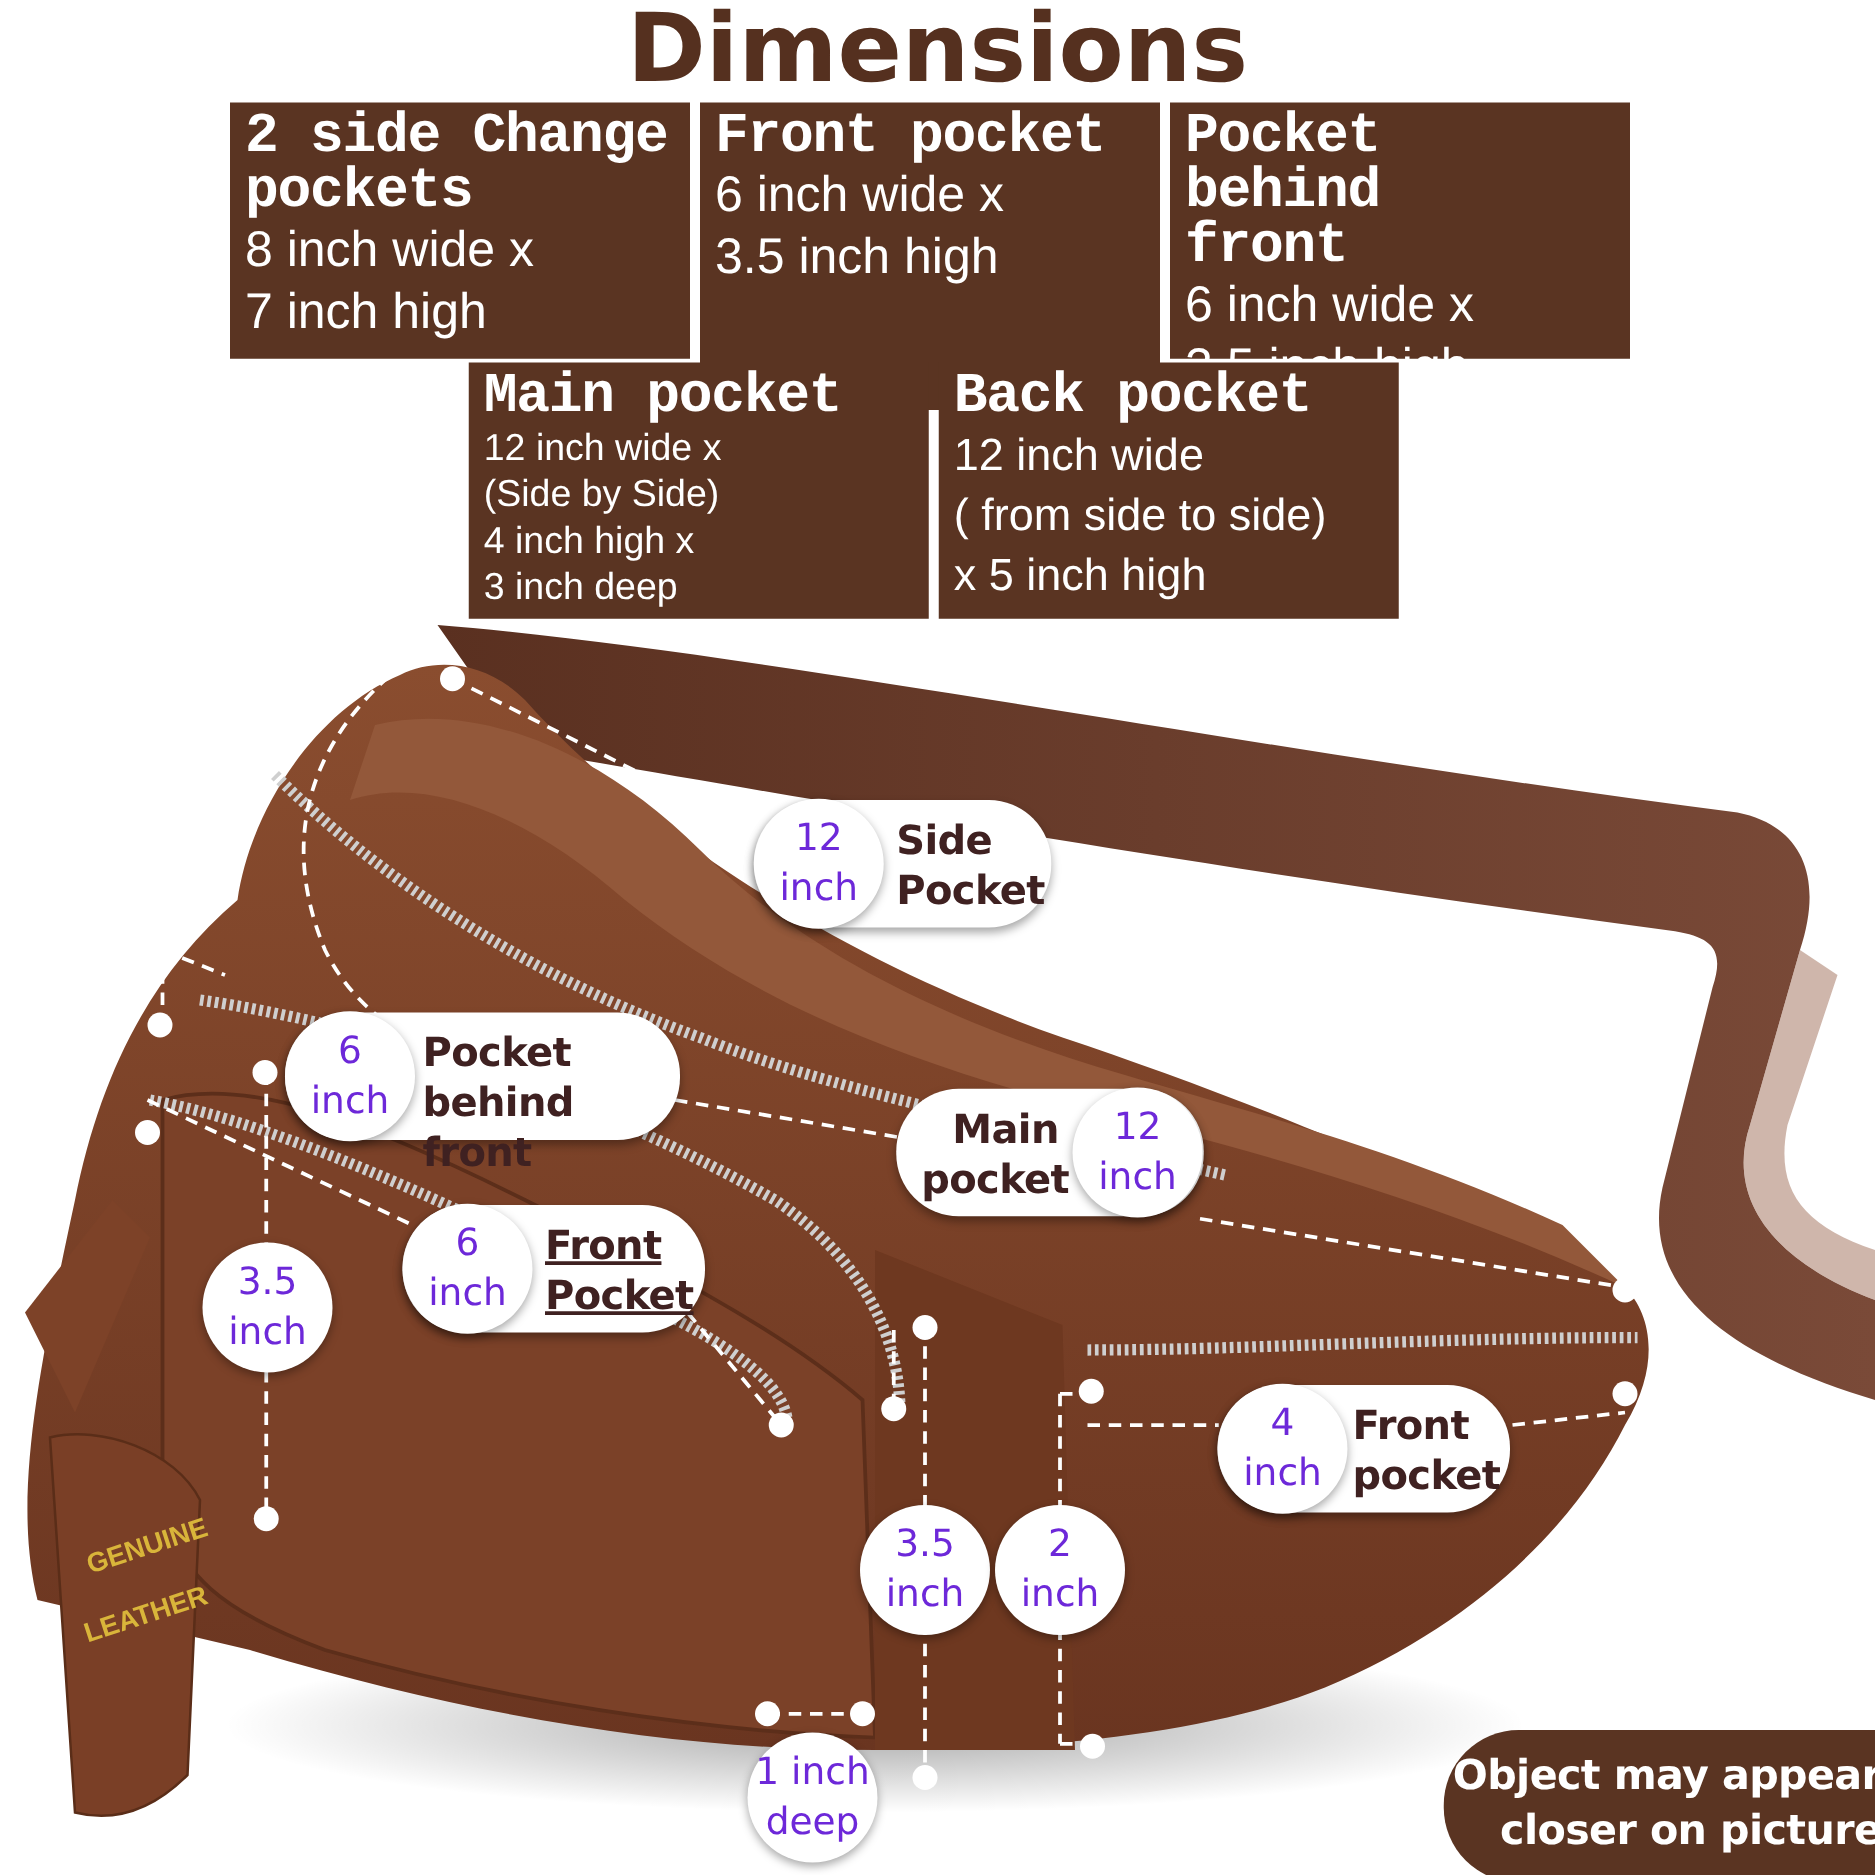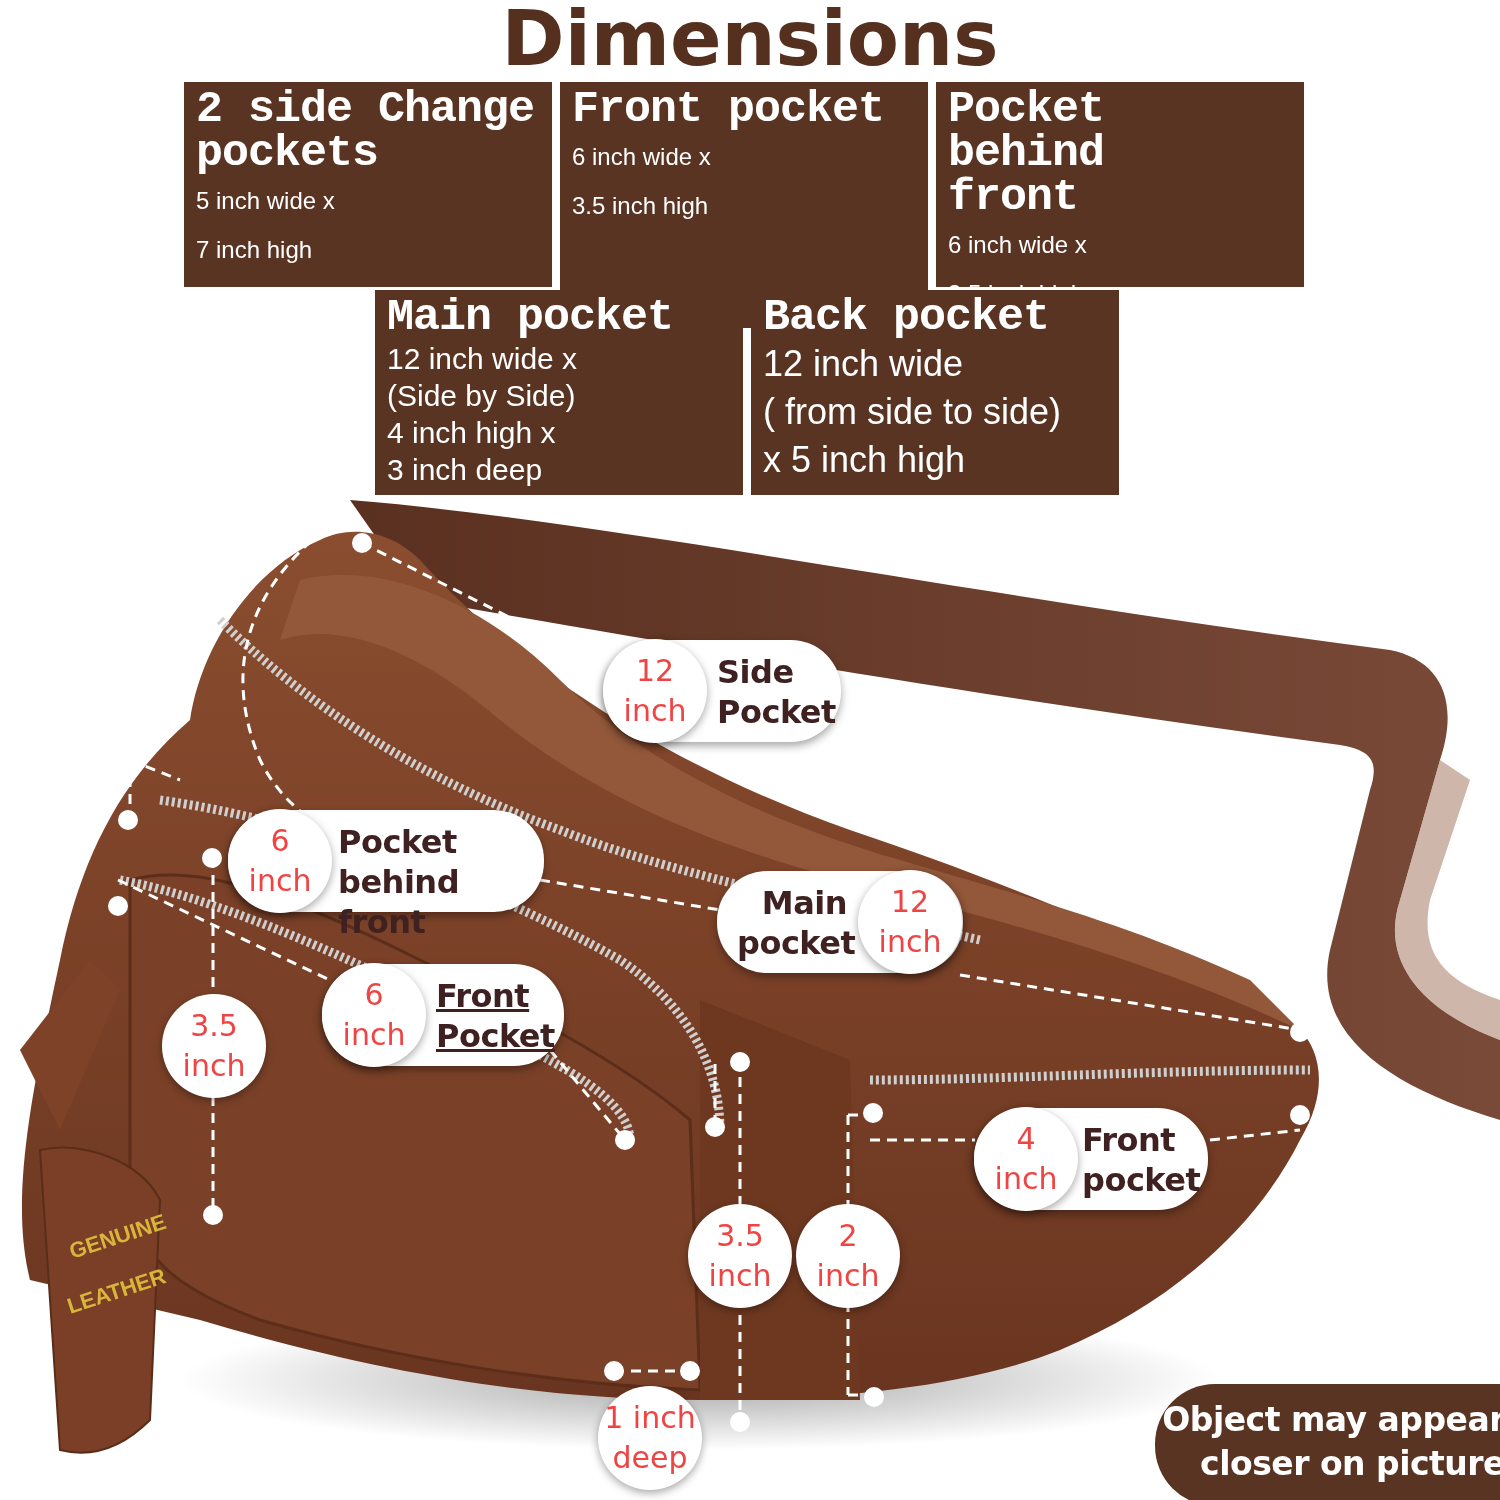--- a/index.html
+++ b/index.html
@@ -15,39 +15,39 @@
     }
     .spec-box {
       position: absolute; background: #5a3422; color: #ffffff;
       box-sizing: border-box; padding: 6px 12px;
       font-family: "Liberation Sans", sans-serif;
     }
     .spec-box .h {
       font-weight: 700; font-size: 45px; line-height: 44px;
       font-family: Liberation Mono, monospace; letter-spacing: -1px;
     }
-    .spec-box .l { font-size: 24px; line-height: 49px; }
+    .spec-box .l { font-size: 40px; line-height: 49px; }
     .spec-box.small .l { font-size: 30px; line-height: 37px; }
     .spec-box.mid .l { font-size: 36px; line-height: 48px; }
 
     
     svg.bag { position: absolute; left: 0; top: 0; }
 
     .pill {
       position: absolute; background: #ffffff; border-radius: 50px; height: 102px;
       box-shadow: 0 4px 8px rgba(0,0,0,0.35);
     }
     .pill .label {
       position: absolute; top: 12px; font-weight: 700; font-size: 32px; line-height: 40px;
       color: #3f2121; font-family: "DejaVu Sans", sans-serif; letter-spacing: -0.5px;
     }
     .circle {
       position: absolute; width: 104px; height: 104px; border-radius: 52px;
       background: #ffffff; box-shadow: 0 3px 8px rgba(0,0,0,0.35);
-      text-align: center; color: #ef4444;
+      text-align: center; color: #6d28d9;
       display: flex; flex-direction: column; justify-content: center;
       font-family: "DejaVu Sans", sans-serif; font-size: 30px; line-height: 40px;
     }
     .note {
       position: absolute; left: 1155px; top: 1384px; width: 360px; height: 122px;
       background: #5a3422; border-radius: 60px 0 0 60px; color: #ffffff;
       font-weight: 700; font-size: 33px; line-height: 44px; text-align: right;
       padding: 14px 10px 0 0; box-sizing: border-box;
       font-family: "DejaVu Sans", sans-serif; letter-spacing: -0.5px;
     }
@@ -57,21 +57,21 @@
       transform-origin: left top;
     }
   </style>
 </head>
 <body>
 
 <div class="title">Dimensions</div>
 
 <div class="spec-box" style="left:184px; top:82px; width:368px; height:205px;">
   <div class="h">2 side Change pockets</div>
-  <div class="l">5 inch wide x</div>
+  <div class="l">8 inch wide x</div>
   <div class="l">7 inch high</div>
 </div>
 <div class="spec-box" style="left:560px; top:82px; width:368px; height:246px;">
   <div class="h">Front pocket</div>
   <div class="l">6 inch wide x</div>
   <div class="l">3.5 inch high</div>
 </div>
 <div class="spec-box" style="left:936px; top:82px; width:368px; height:205px; padding-right:60px;">
   <div class="h">Pocket behind front</div>
   <div class="l">6 inch wide x</div>

